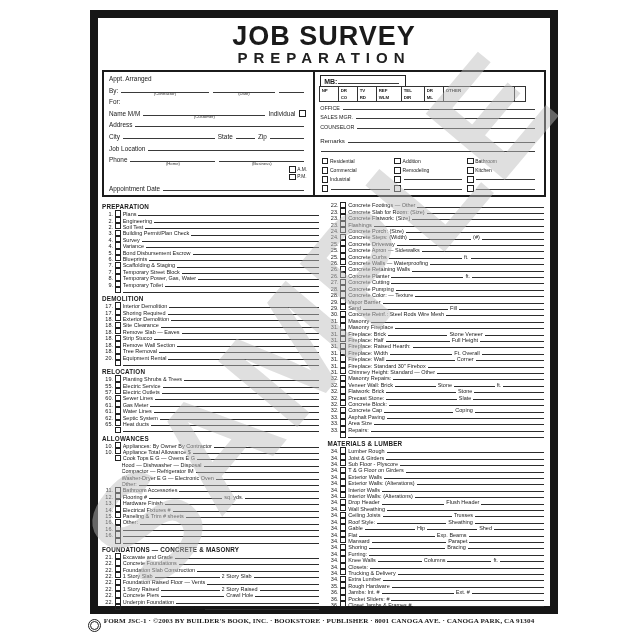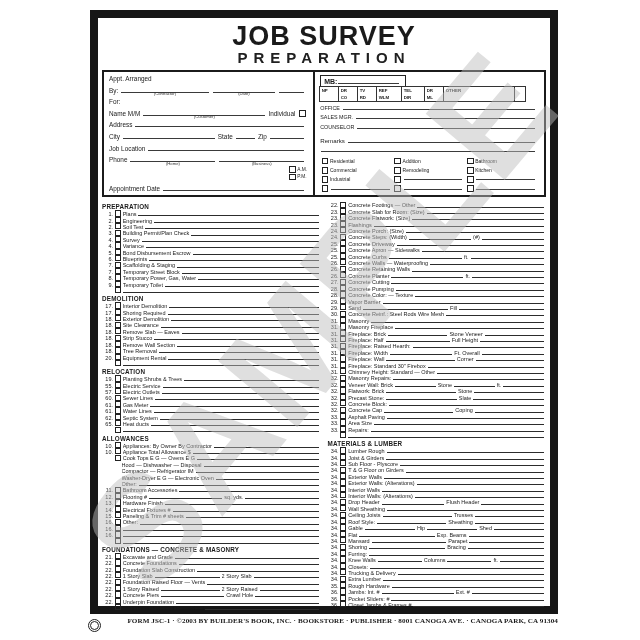--- a/index.html
+++ b/index.html
@@ -44,21 +44,21 @@
   .cb{width:4.2px;height:4.2px;border:0.8px solid #222;flex:none;margin:0 2px 0.6px 0;}
   .cb-sp{width:7px;flex:none;}
   .lbl{font-size:5.5px;padding-right:2px;overflow:hidden;text-overflow:clip;}
   .fill{flex:1 1 auto;border-bottom:0.7px solid #2c2c2c;height:1px;margin:0 2px 0.9px 0;min-width:5px;}
   
   .watermark{position:absolute;left:0;top:0;width:640px;height:640px;display:flex;align-items:center;
       justify-content:center;pointer-events:none;z-index:4;}
   .watermark span{transform:rotate(-50deg);font-size:150px;font-weight:800;letter-spacing:2px;
       color:#bdbdbd;opacity:0.48;font-family:"Liberation Sans",sans-serif;}
   
-  .footer{position:absolute;left:80px;top:617px;width:478px;text-align:right;
+  .footer{position:absolute;left:80px;top:617px;width:478px;text-align:center;
       font-family:"Liberation Serif",serif;font-weight:700;font-size:7.1px;line-height:9.2px;letter-spacing:0.1px;}
   .bug{position:absolute;left:8px;top:2px;width:13px;height:13px;border:1.2px solid #222;border-radius:50%;
       box-sizing:border-box;display:flex;align-items:center;justify-content:center;font-size:5px;font-weight:700;}
   .bug::after{content:"";width:7px;height:7px;border:0.8px solid #222;border-radius:50%;}
 </style>
 </head>
 <body>
 
 <div class="watermark">
     <span>SAMPLE</span>

